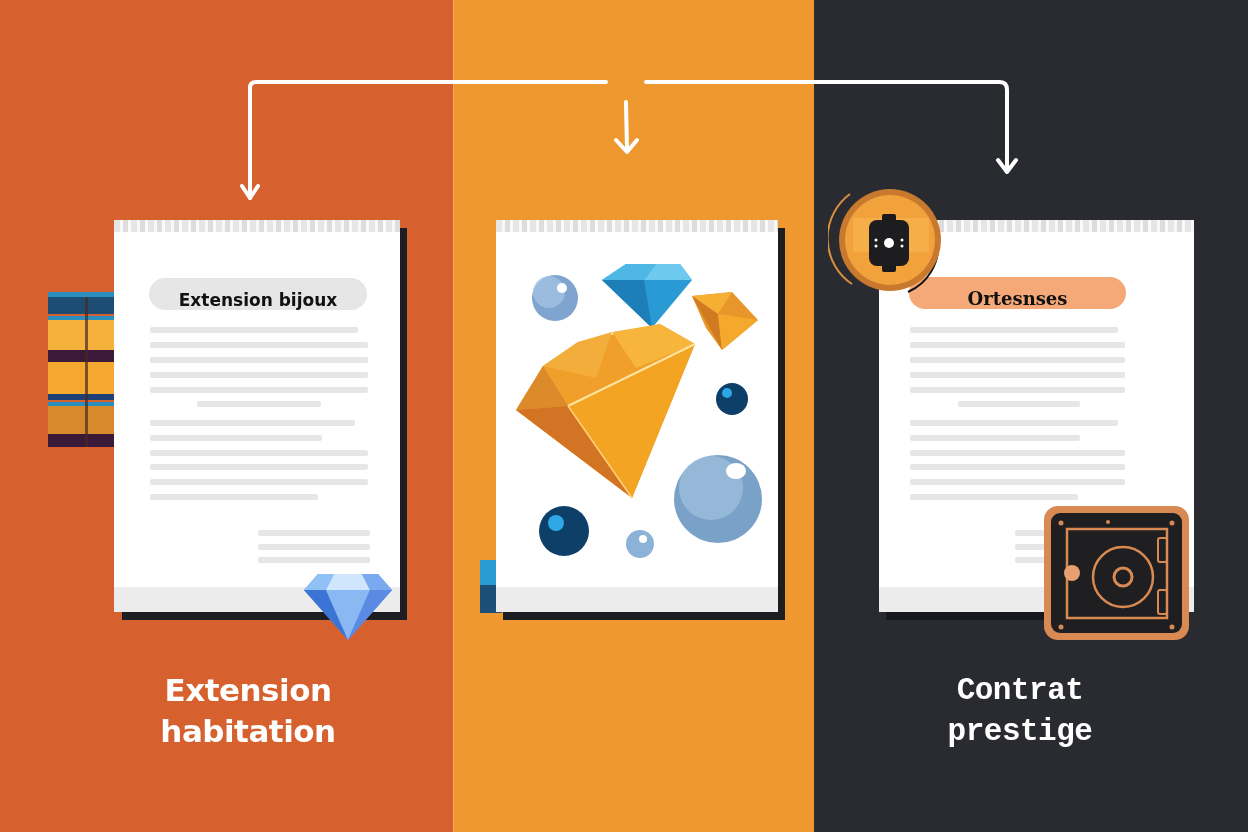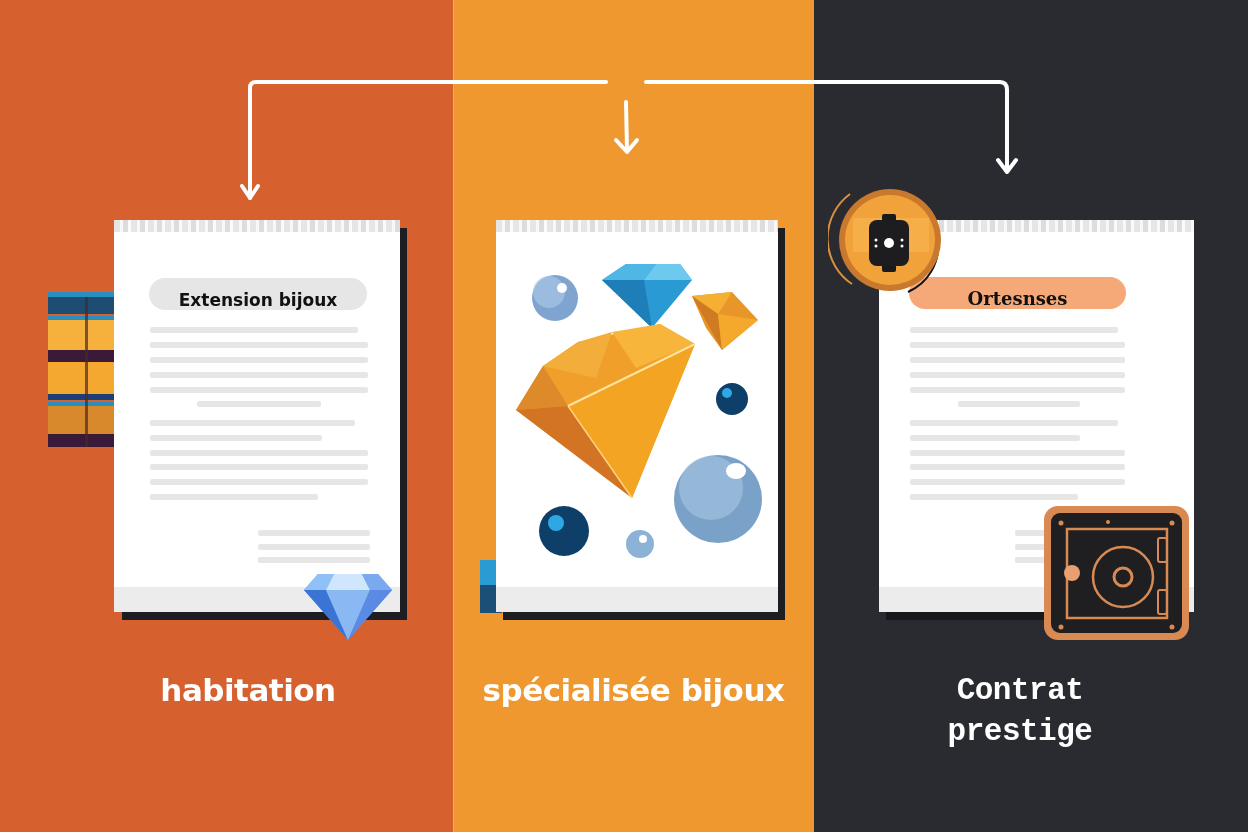--- a/index.html
+++ b/index.html
@@ -90,20 +90,21 @@
     <polygon points="14,2 30,2 22,18 0,18" fill="#8fc0f6"></polygon>
     <polygon points="30,2 58,2 66,18 22,18" fill="#cfe6fd"></polygon>
     <polygon points="58,2 74,2 88,18 66,18" fill="#7aa9f0"></polygon>
     <polygon points="0,18 22,18 44,68" fill="#3c74d6"></polygon>
     <polygon points="22,18 66,18 44,68" fill="#8ab8f3"></polygon>
     <polygon points="66,18 88,18 44,68" fill="#5a8ae4"></polygon>
   </svg>
 </div>
 
 <div class="caption" style="left:98px;top:670px;width:300px;">
+  <div>Extension</div>
   <div>habitation</div>
 </div>
 
 <div style="position:absolute;left:480px;top:560px;width:22px;height:53px;background:#1b4f78;">
   <div style="width:22px;height:25px;background:#2a9bd3;"></div>
 </div>
 <div class="paper-shadow" style="left:503px;top:228px;width:282px;height:392px;"></div>
 <div class="paper" style="left:496px;top:220px;width:282px;height:392px;">
   <div class="torn"></div>
   <div class="footer-band"></div>
@@ -158,21 +159,20 @@
     <circle cx="60" cy="303" r="8" fill="#2da8e4"></circle>
   </g>
 
   <g>
     <circle cx="144" cy="324" r="14" fill="#8db2d8"></circle>
     <circle cx="147" cy="319" r="4" fill="#ffffff"></circle>
   </g>
 </svg>
 
 <div class="caption" style="left:453px;top:670px;width:361px;">
-  <div>spécialisée bijoux</div>
 </div>
 
 <div class="paper-shadow" style="left:886px;top:228px;width:280px;height:392px;background:#16181b;"></div>
 <div class="paper" style="left:879px;top:220px;width:315px;height:392px;">
   <div class="torn"></div>
   <div class="pill peach" style="left:30px;top:57px;width:217px;">
     <span>Ortesnses</span>
   </div>
   <div class="line" style="left:31px;top:107px;width:208px;"></div>
   <div class="line" style="left:31px;top:122px;width:215px;"></div>

